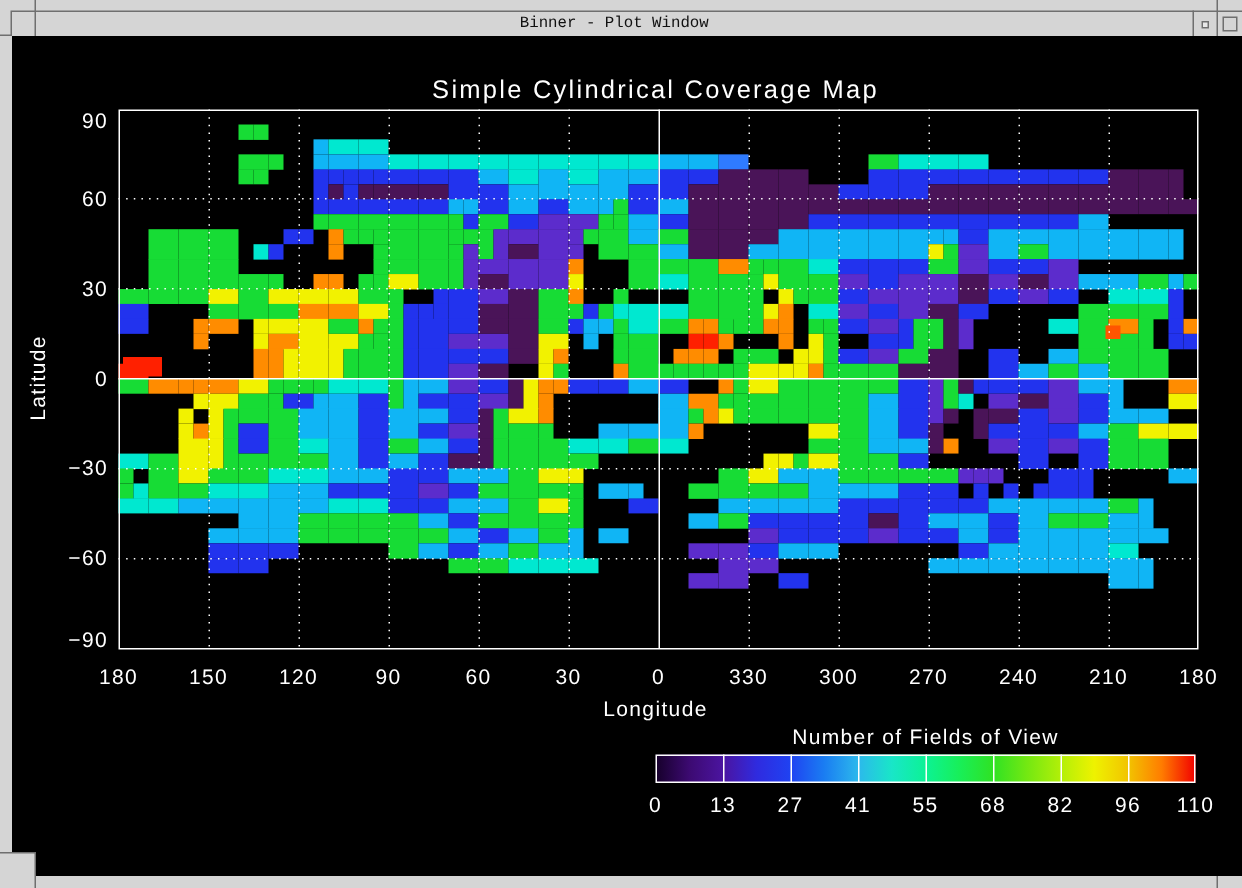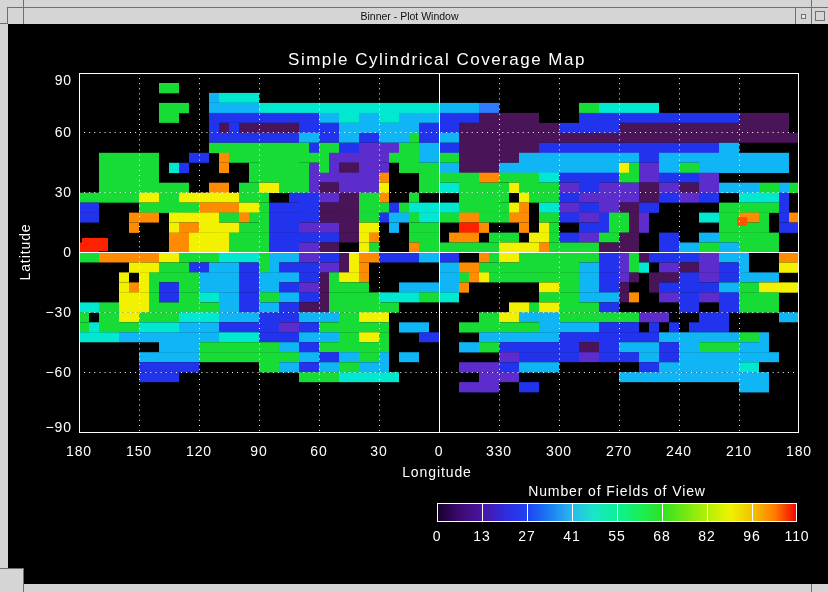--- a/index.html
+++ b/index.html
@@ -1,19 +1,19 @@
 <!DOCTYPE html>
 <html><head><meta charset="utf-8"><style>
 *{margin:0;padding:0;box-sizing:border-box}
 html,body{width:828px;height:592px;background:#000;overflow:hidden}
 body{font-family:"Liberation Sans",sans-serif;position:relative}
 .gray{position:absolute;background:#d5d5d5}
 .dk{position:absolute;background:#6f6f6f}
 #title{position:absolute;left:8px;top:8px;width:803px;height:16px;text-align:center;
- font-family:Liberation Sans, sans-serif;font-size:10.5px;color:#111;line-height:16px;letter-spacing:0px}
+ font-family:Liberation Mono, monospace;font-size:10.5px;color:#111;line-height:16px;letter-spacing:0px}
 svg{position:absolute;left:0;top:0}
 .t{fill:#fff;font-size:14px;letter-spacing:0.9px;font-family:"Liberation Sans",sans-serif}
 </style></head>
 <body>
 <svg width="828" height="592" viewBox="0 0 828 592">
 <defs>
 <linearGradient id="rb" x1="0" y1="0" x2="1" y2="0">
 <stop offset="0" stop-color="#16002a"></stop>
 <stop offset="0.0625" stop-color="#3c0a71"></stop>
 <stop offset="0.125" stop-color="#4b14a0"></stop>

